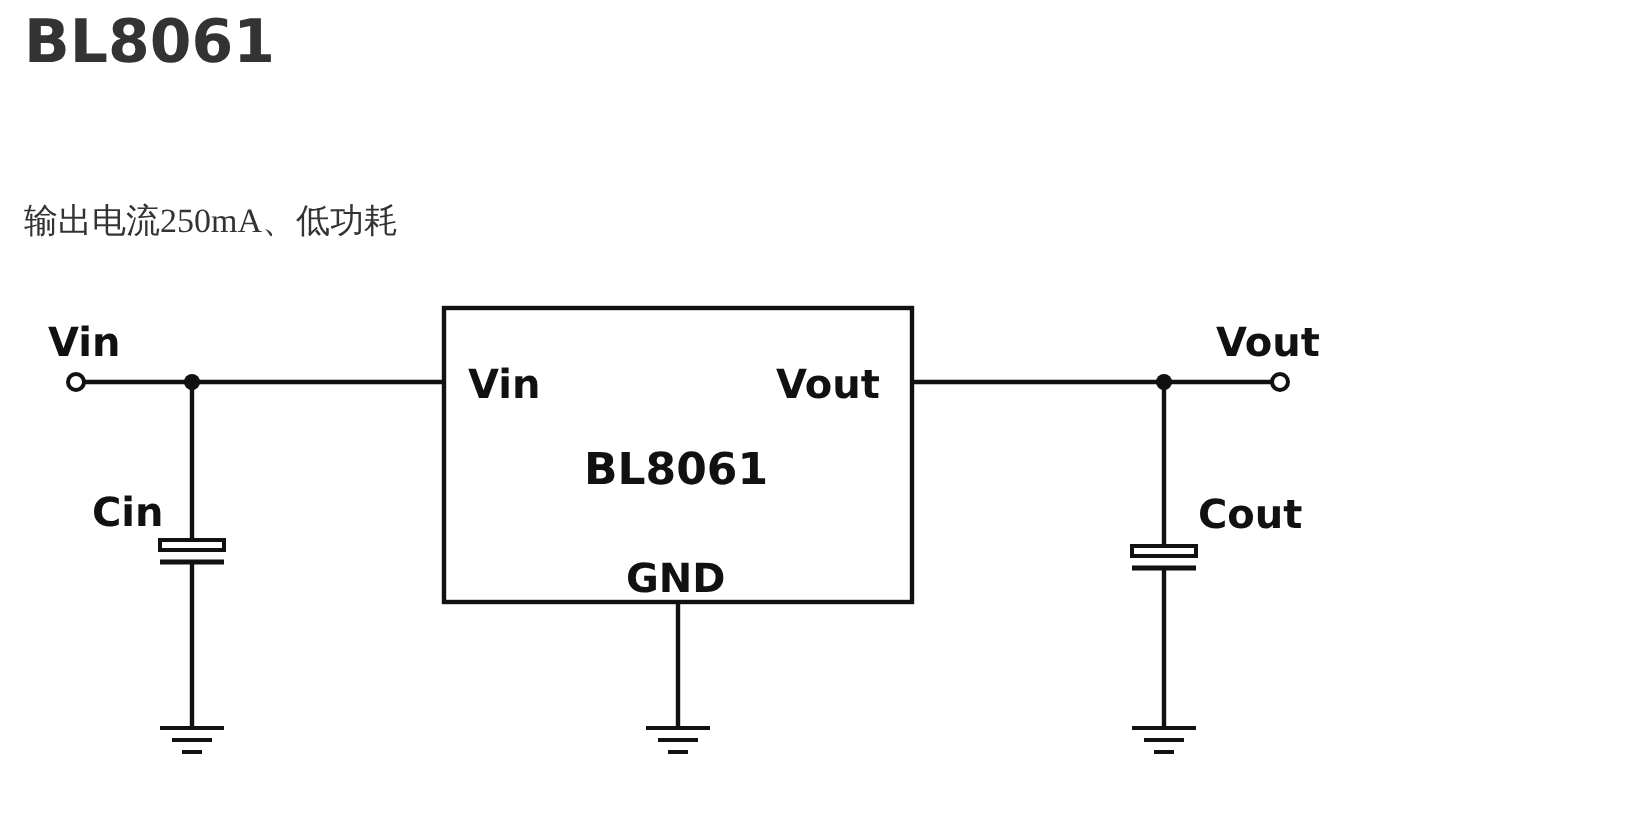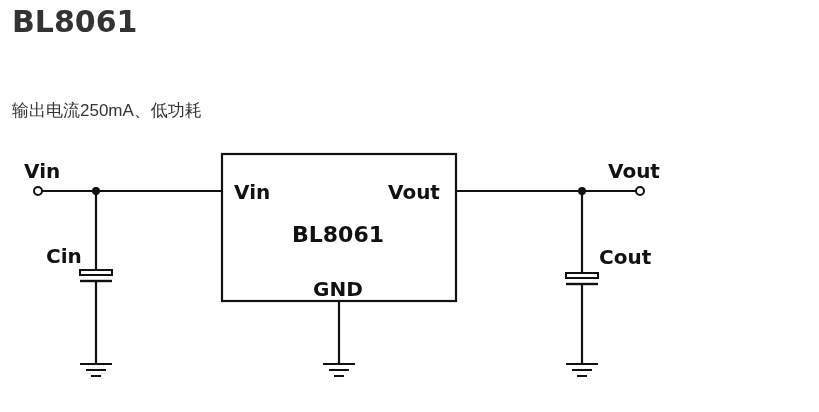--- a/index.html
+++ b/index.html
@@ -1,18 +1,18 @@
 <!DOCTYPE html>
 <html><head>
 <meta charset="utf-8">
 <style>
   html, body { margin: 0; padding: 0; background: #ffffff; }
   body { width: 819px; height: 412px; position: relative; overflow: hidden; font-family: "DejaVu Sans", sans-serif; }
   .title { position: absolute; left: 12px; top: 4px; margin: 0; font-size: 30px; font-weight: bold; color: #333333; font-family: "DejaVu Sans", sans-serif; letter-spacing: 0px; }
-  .desc { position: absolute; left: 12px; top: 99px; margin: 0; font-size: 17px; color: #333333; font-family: Liberation Sans, sans-serif; }
+  .desc { position: absolute; left: 12px; top: 99px; margin: 0; font-size: 17px; color: #333333; font-family: Liberation Serif, serif; }
   svg.circuit { position: absolute; left: 0; top: 0; }
   .lbl { font-family: "DejaVu Sans", sans-serif; font-weight: bold; fill: #111111; }
 </style>
 </head>
 <body>
 
 <h1 class="title">BL8061</h1>
 <p class="desc">输出电流250mA、低功耗</p>
 
 <svg class="circuit" width="819" height="412" viewBox="0 0 819 412">

